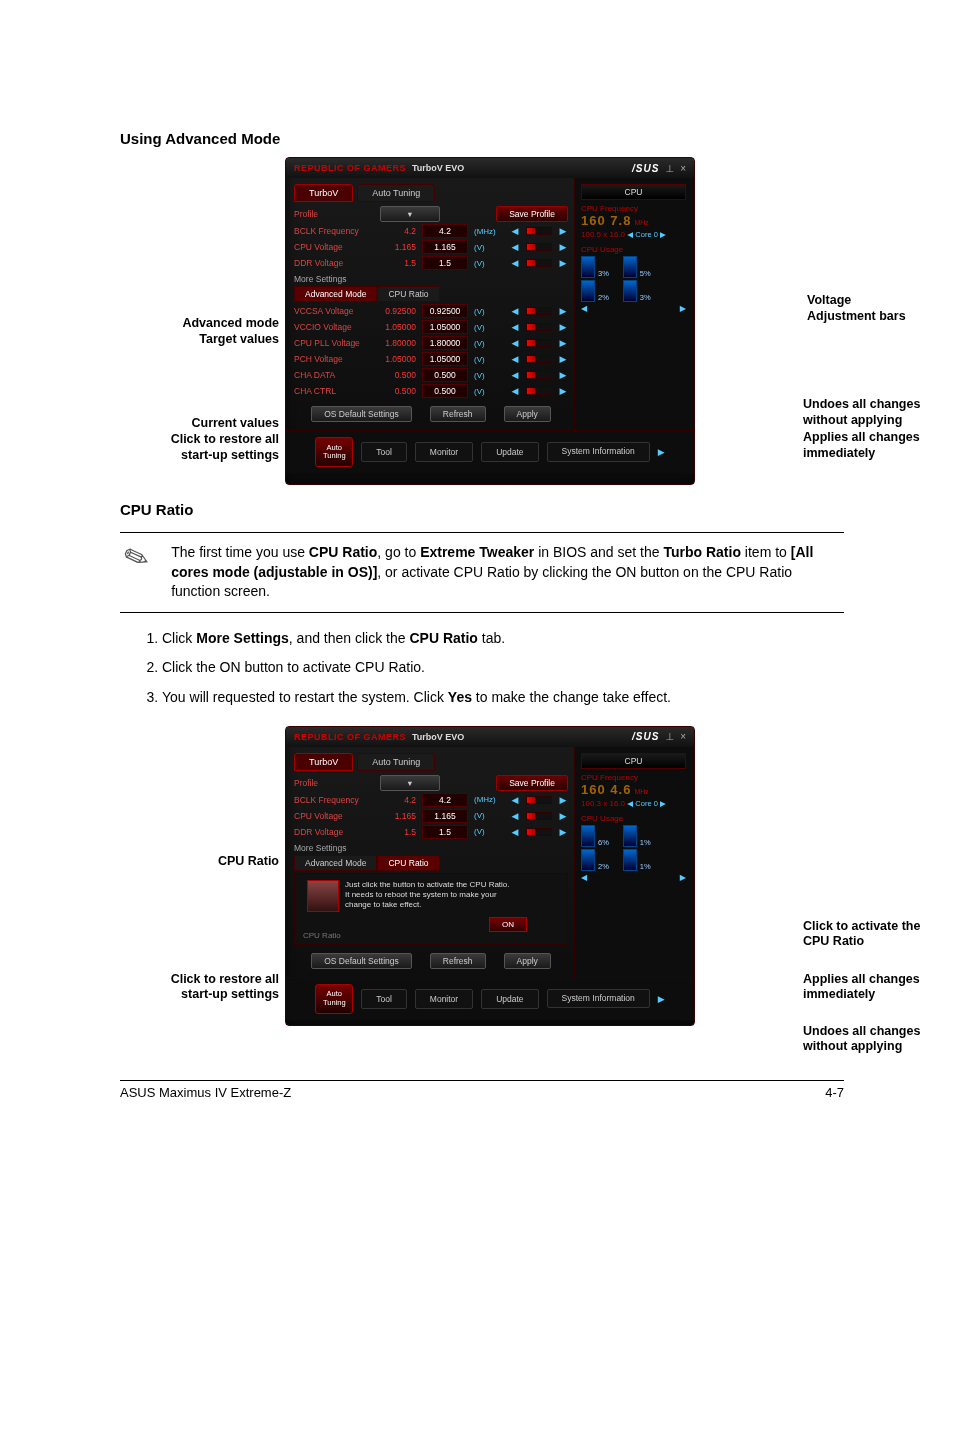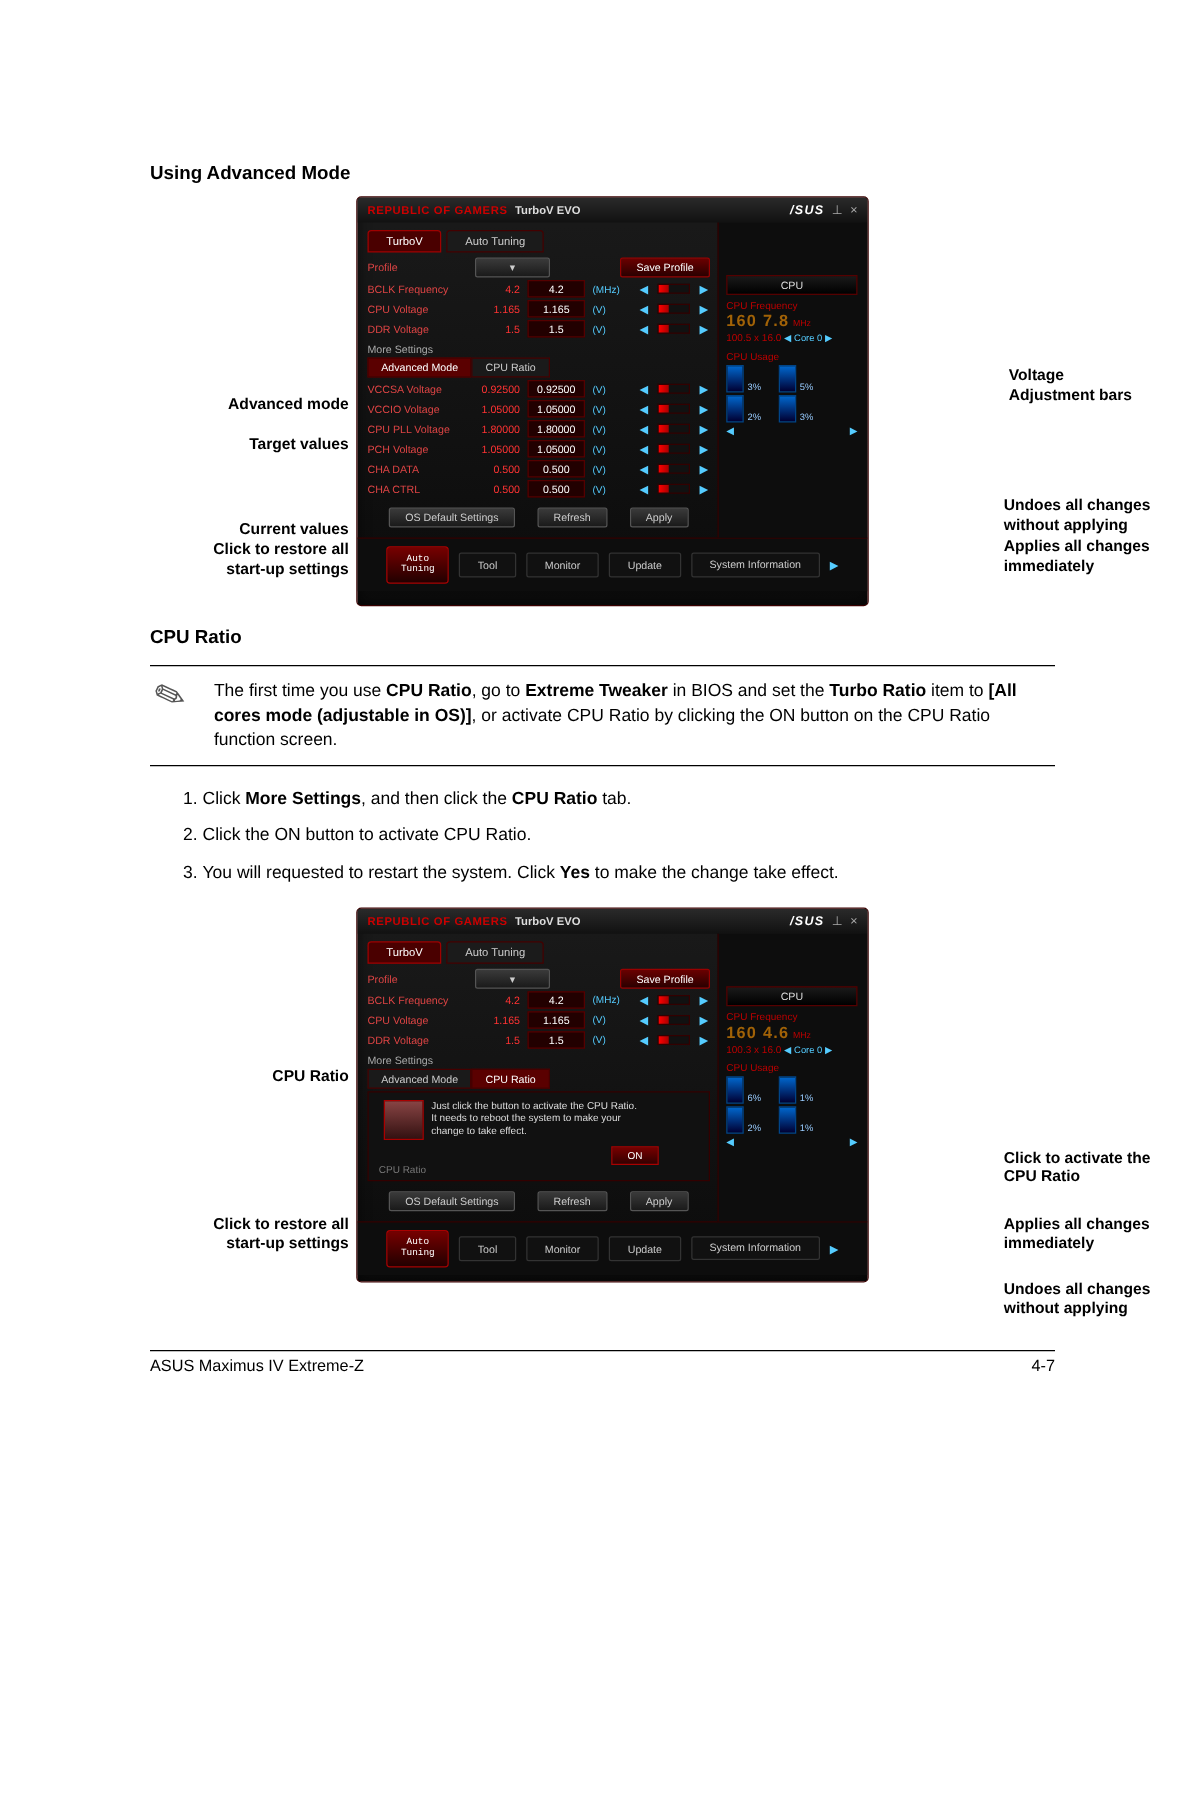--- a/index.html
+++ b/index.html
@@ -97,30 +97,30 @@
   .subtab { padding:2px 10px; font-size:8.5px; background:#1a1a1a; border:1px solid #400; color:#ccc;}
   .subtab.active{ background:#5a0000; color:#fff;}
 
   .botbtns { display:flex; gap:18px; justify-content:center; margin:8px 0 2px 0;}
 
   .footer-shot{
     display:flex; gap:8px; align-items:center; justify-content:center;
     border-top:1px solid #300; padding:6px; background:#0d0d0d;
   }
   .autoTuning{
-    width:50px; height:30px; background:linear-gradient(#700,#200);
+    width:38px; height:30px; background:linear-gradient(#700,#200);
     border:1px solid #a00; border-radius:3px;
     font-size:7.5px; color:#fff; text-align:center; line-height:1.1;
-    display:flex; flex-direction:column; justify-content:center;font-family:Liberation Mono, monospace;
+    display:flex; flex-direction:column; justify-content:center;
   }
   .ftab { padding:4px 14px; background:#111; border:1px solid #333; border-radius:2px; color:#ccc; font-size:8.5px;}
 
   
   .rpane-btn{ background:linear-gradient(#1a1a1a,#000); border:1px solid #500; color:#ddd;
-    padding:2px 0; text-align:center; font-size:8.5px; margin-bottom:4px;margin-top:36px;}
+    padding:2px 0; text-align:center; font-size:8.5px; margin-bottom:4px;}
   .rh{ color:#b00; font-size:8px; }
   .bignum{ color:#a16207; font-size:13px; font-weight:bold; letter-spacing:1px;}
   .mhz{ color:#b00; font-size:7px; margin-left:3px;}
   .detail{ color:#b00; font-size:8px; margin:2px 0 6px 0;}
   .core{ color:#5cf; font-size:7.5px;}
 
   .usage{ display:flex; gap:14px; margin-top:2px;}
   .ubar{ width:14px; height:22px; background:linear-gradient(#06c,#003); border:1px solid #048;}
   .upct{ color:#9cf; font-size:7.5px; margin-left:3px;}
   .unav{ display:flex; justify-content:space-between; color:#5cf; font-size:8px; margin-top:2px;}
@@ -162,21 +162,21 @@
 </head>
 <body>
 
 <div class="page">
 
   <h3 class="section-title">Using Advanced Mode</h3>
 
   <div class="shot-wrap" style="width:630px; height:330px;">
 
     <div class="callout left" style="left:-2px; top:159px; width:114px;">Advanced mode</div>
-    <div class="callout left" style="left:-2px; top:191px; width:114px;">Target values</div>
+    <div class="callout left" style="left:-2px; top:175px; width:114px;">Target values</div>
     <div class="callout left" style="left:-2px; top:259px; width:114px;">Current values</div>
     <div class="callout left" style="left:-2px; top:275px; width:114px;">Click to restore all start-up settings</div>
 
     <div class="callout" style="right:-110px; top:136px; width:100px;">Voltage Adjustment bars</div>
     <div class="callout" style="right:-140px; top:240px; width:134px;">Undoes all changes without applying</div>
     <div class="callout" style="right:-140px; top:273px; width:134px;">Applies all changes immediately</div>
 
     <div class="shot" style="position:absolute; left:118px; top:0; width:410px; height:328px;">
 
       <div class="titlebar">

